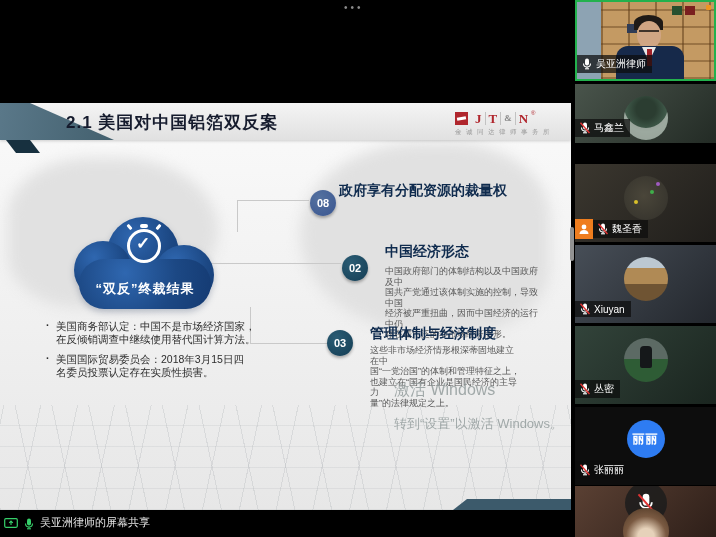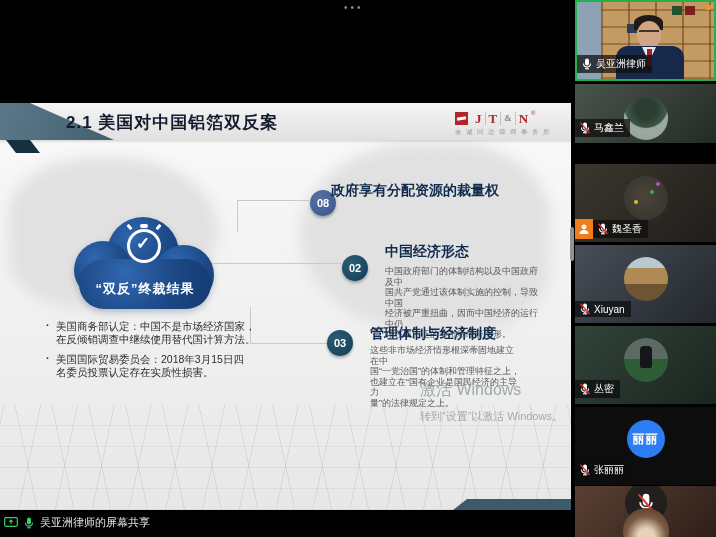--- a/index.html
+++ b/index.html
@@ -69,21 +69,21 @@
   .numc.teal{background:radial-gradient(circle at 35% 30%,#2a5c74,#143d54)}
   .pt-h{position:absolute;font-weight:bold;color:#0f2b4e;font-size:14px;white-space:nowrap}
   .pt-b{position:absolute;font-size:9px;line-height:10.5px;color:#585858;white-space:pre-line}
 
   .bullets{position:absolute;left:44px;top:217px;width:216px;font-size:10.5px;line-height:13px;color:#2d2d2d}
   .bullet{position:relative;padding-left:12px;margin-bottom:7px;white-space:pre-line}
   .bullet::before{content:"·";position:absolute;left:2px;top:-1px;font-weight:bold}
 
   .wm{position:absolute;right:8px;top:277px;color:#8e9898;opacity:.8}
   .wm1{font-size:16px}
-  .wm2{font-size:11px;margin-top:8px}
+  .wm2{font-size:13px;margin-top:14px}
   .strip{position:absolute;right:0;bottom:0;width:118px;height:11px;background:#3c5a6b;
          clip-path:polygon(14px 0,100% 0,100% 100%,0 100%)}
 
   
   #sidebar{position:absolute;left:575px;top:0;width:141px;height:537px}
   .tile{position:absolute;left:0;width:141px;overflow:hidden;background:#1c1c1c;cursor:pointer}
   .t1{top:0;height:81px;border:2px solid #23b14d;box-sizing:border-box}
   .t2{top:84px;height:59px;background:linear-gradient(135deg,#49544b,#232b25)}
   .t3{top:164px;height:78px;background:linear-gradient(135deg,#3b372f,#201e1b)}
   .t4{top:245px;height:78px;background:linear-gradient(135deg,#474e57,#23272d)}
@@ -126,21 +126,21 @@
   .p-hair{position:absolute;left:57px;top:13px;width:29px;height:15px;border-radius:50% 50% 0 0;background:#1f1a16}
   .p-head{position:absolute;left:60px;top:19px;width:24px;height:27px;border-radius:50% 50% 45% 45%;background:#d0a583}
   .p-glass{position:absolute;left:62px;top:28px;width:20px;height:4px;border-top:2px solid #40332a}
   .p-body{position:absolute;left:39px;top:44px;width:68px;height:37px;border-radius:12px 12px 0 0;background:#16294a}
   .p-shirt{position:absolute;left:65px;top:45px;width:14px;height:15px;background:#e9e9e9;clip-path:polygon(0 0,100% 0,50% 100%)}
   .p-tie{position:absolute;left:70px;top:47px;width:5px;height:17px;background:#a02028}
 
   .scrollbar{position:absolute;left:570px;top:227px;width:4px;height:34px;background:#929292;border-radius:2px;cursor:pointer}
 
   
-  .statusbar{position:absolute;left:4px;top:515px;display:flex;align-items:center;gap:5px}
+  .statusbar{position:absolute;left:4px;top:515px;display:flex;align-items:flex-end;gap:5px}
   .status-text{color:#e6e6e6;font-size:11px}
 </style>
 </head>
 <body>
 
 <svg width="0" height="0" style="position:absolute">
   <defs>
     <g id="mic">
       <rect x="4" y="0.5" width="4" height="7" rx="2" fill="currentColor"></rect>
       <path d="M2.5 5.5a3.5 3.5 0 0 0 7 0" stroke="currentColor" stroke-width="1.1" fill="none"></path>
@@ -185,21 +185,21 @@
     <div class="cloud-label">“双反”终裁结果</div>
   </div>
 
   <div class="ln" style="left:237px;top:97px;width:72px;height:1px"></div>
   <div class="ln" style="left:237px;top:97px;width:1px;height:32px"></div>
   <div class="ln" style="left:212px;top:160px;width:129px;height:1px"></div>
   <div class="ln" style="left:250px;top:204px;width:1px;height:37px"></div>
   <div class="ln" style="left:250px;top:240px;width:77px;height:1px"></div>
 
   <div class="numc blue" style="left:310px;top:87px">08</div>
-  <div class="pt-h" style="left:331px;top:79px">政府享有分配资源的裁量权</div>
+  <div class="pt-h" style="left:339px;top:79px">政府享有分配资源的裁量权</div>
 
   <div class="numc teal" style="left:342px;top:152px">02</div>
   <div class="pt-h" style="left:385px;top:140px">中国经济形态</div>
   <div class="pt-b" style="left:385px;top:163px;width:158px">中国政府部门的体制结构以及中国政府及中
 国共产党通过该体制实施的控制，导致中国
 经济被严重扭曲，因而中国经济的运行中仍
 存在着广泛的非市场经济情形。</div>
 
   <div class="numc teal" style="left:327px;top:227px">03</div>
   <div class="pt-h" style="left:370px;top:222px">管理体制与经济制度</div>

